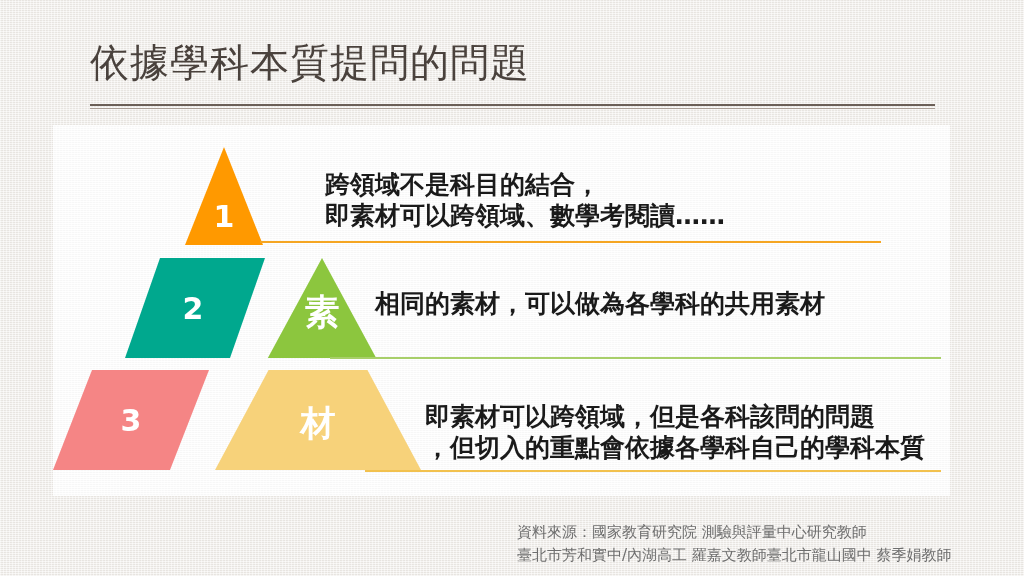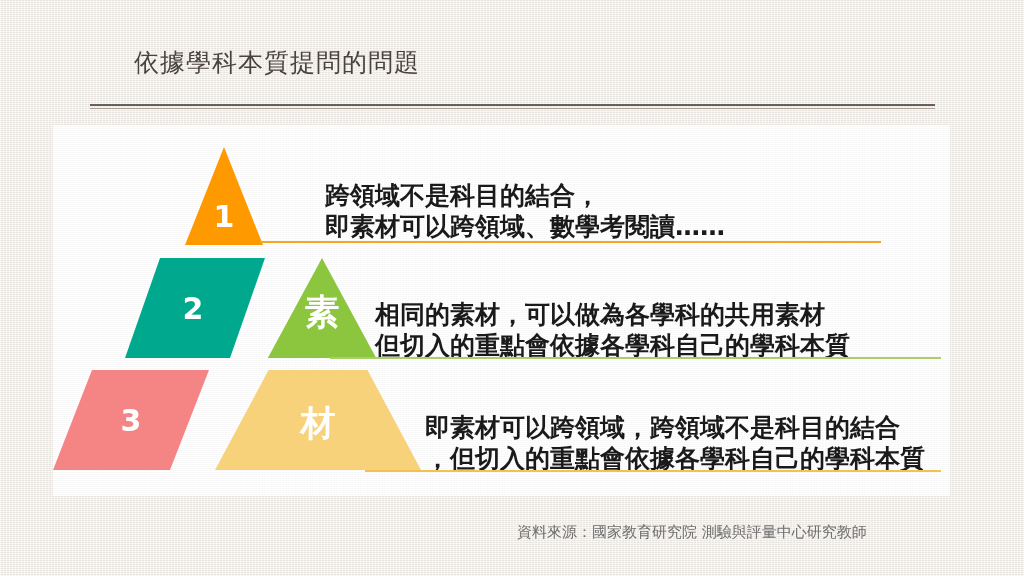--- a/index.html
+++ b/index.html
@@ -34,27 +34,26 @@
   }
 
   
   #title-block {
     position: absolute;
     left: 90px;
     top: 38px;
     width: 845px;
   }
   #page-title {
-    font-size: 25px;
+    font-size: 39px;
     line-height: 50px;
     color: #4a423d;
     font-weight: 400;
     letter-spacing: 1px;
     white-space: nowrap;
-    margin-left: 44px;
   }
   #title-rule {
     position: absolute;
     left: 0;
     top: 66px;
     width: 845px;
     height: 5px;
     border-top: 2px solid #6b5f57;
     border-bottom: 1px solid #a99e96;
     box-sizing: border-box;
@@ -150,21 +149,20 @@
   #label-cai { left: 224px; top: 281px; width: 82px; }
 
   
   .row {
     position: absolute;
     color: #1a1a1a;
     font-weight: bold;
     font-size: 25px;
     line-height: 31px;
     white-space: nowrap;
-    margin-top: 11px;
   }
   .row-rule {
     position: absolute;
     height: 2px;
   }
 
   #row-1 { left: 272px; top: 44px; }
   #rule-1 { left: 207px; top: 116px; width: 621px; background: #f5a623; }
 
   #row-2 { left: 322px; top: 163px; }
@@ -218,29 +216,29 @@
     </div>
 
     <div class="row" id="row-1">
       <div>跨領域不是科目的結合，</div>
       <div>即素材可以跨領域、數學考閱讀……</div>
     </div>
     <div class="row-rule" id="rule-1" style="background: rgb(245, 166, 35);"></div>
 
     <div class="row" id="row-2">
       <div>相同的素材，可以做為各學科的共用素材</div>
-      <div>但切入的重點會依據各學科自己的學科本質</div>
     </div>
     <div class="row-rule" id="rule-2" style="background: rgb(168, 207, 106);"></div>
 
     <div class="row" id="row-3">
-      <div>即素材可以跨領域，跨領域不是科目的結合</div>
+      <div>即素材可以跨領域，但是各科該問的問題</div>
       <div>，但切入的重點會依據各學科自己的學科本質</div>
     </div>
     <div class="row-rule" id="rule-3" style="background: rgb(242, 193, 78);"></div>
 
   </div>
 
   <div id="footer">
     <div>資料來源：國家教育研究院 測驗與評量中心研究教師</div>
+    <div>臺北市芳和實中/內湖高工 羅嘉文教師臺北市龍山國中 蔡季娟教師</div>
   </div>
 
 </div>
 
 </body></html>

